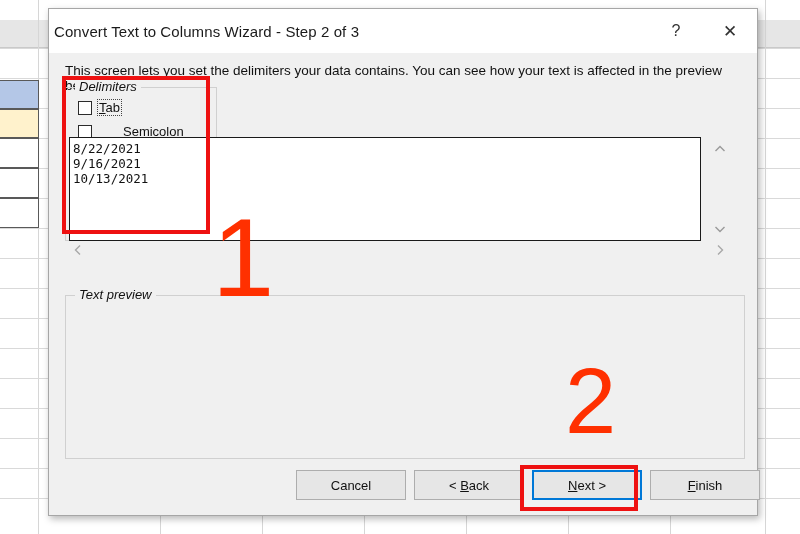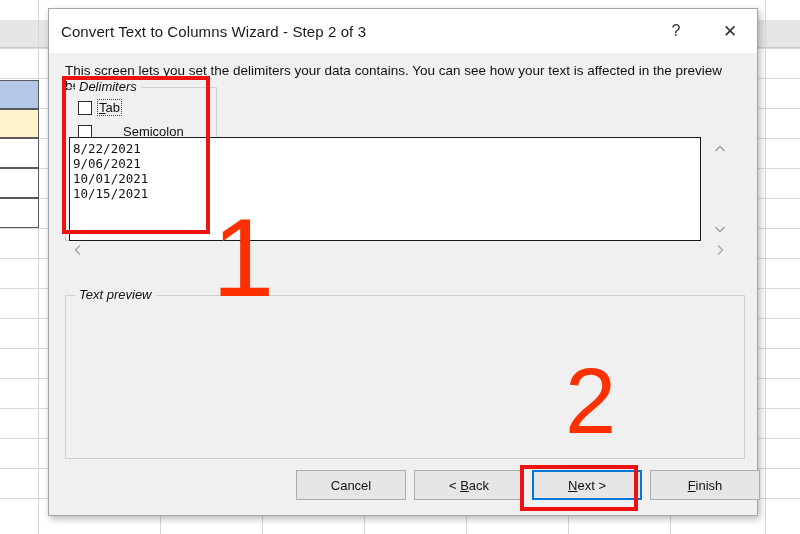--- a/index.html
+++ b/index.html
@@ -48,21 +48,21 @@
     box-shadow: 2px 3px 7px rgba(0,0,0,0.28);
   }
   #titlebar {
     position: relative;
     height: 44px;
     background: #ffffff;
     display: flex; align-items: center;
   }
   #title-text {
     font-size: 15px; color: #1a1a1a;
-    margin-left: 12px; letter-spacing: 0.1px;
+    margin-left: 5px; letter-spacing: 0.1px;
   }
   .title-btn {
     position: absolute; top: 0; height: 44px; width: 46px;
     display: flex; align-items: center; justify-content: center;
     font-size: 16px; color: #333;
   }
   #help-btn { right: 58px; }
   #close-btn { right: 4px; font-size: 17px; }
 
   #dlg-body { position: relative; height: 464px; }
@@ -299,23 +299,22 @@
         </svg>
       </span>
     </div>
 
     <div class="groupbox" id="preview-group">
       <span class="group-legend">Text preview</span>
     </div>
 
     <div id="preview-pane">
       <div class="prev-line" style="margin-top:3px">8/22/2021</div>
-      <div class="prev-line">9/06/2021</div>
-      <div class="prev-line">10/01/2021</div>
-      <div class="prev-line">10/15/2021</div>
+      <div class="prev-line">9/16/2021</div>
+      <div class="prev-line">10/13/2021</div>
     </div>
 
     <div id="vscroll">
       <span style="margin-top:6px">
         <svg width="12" height="8" viewBox="0 0 12 8">
           <path d="M1.5 6 L6 1.5 L10.5 6" fill="none" stroke="#9a9a9a" stroke-width="1.4"></path>
         </svg>
       </span>
       <span style="margin-bottom:6px">
         <svg width="12" height="8" viewBox="0 0 12 8">

